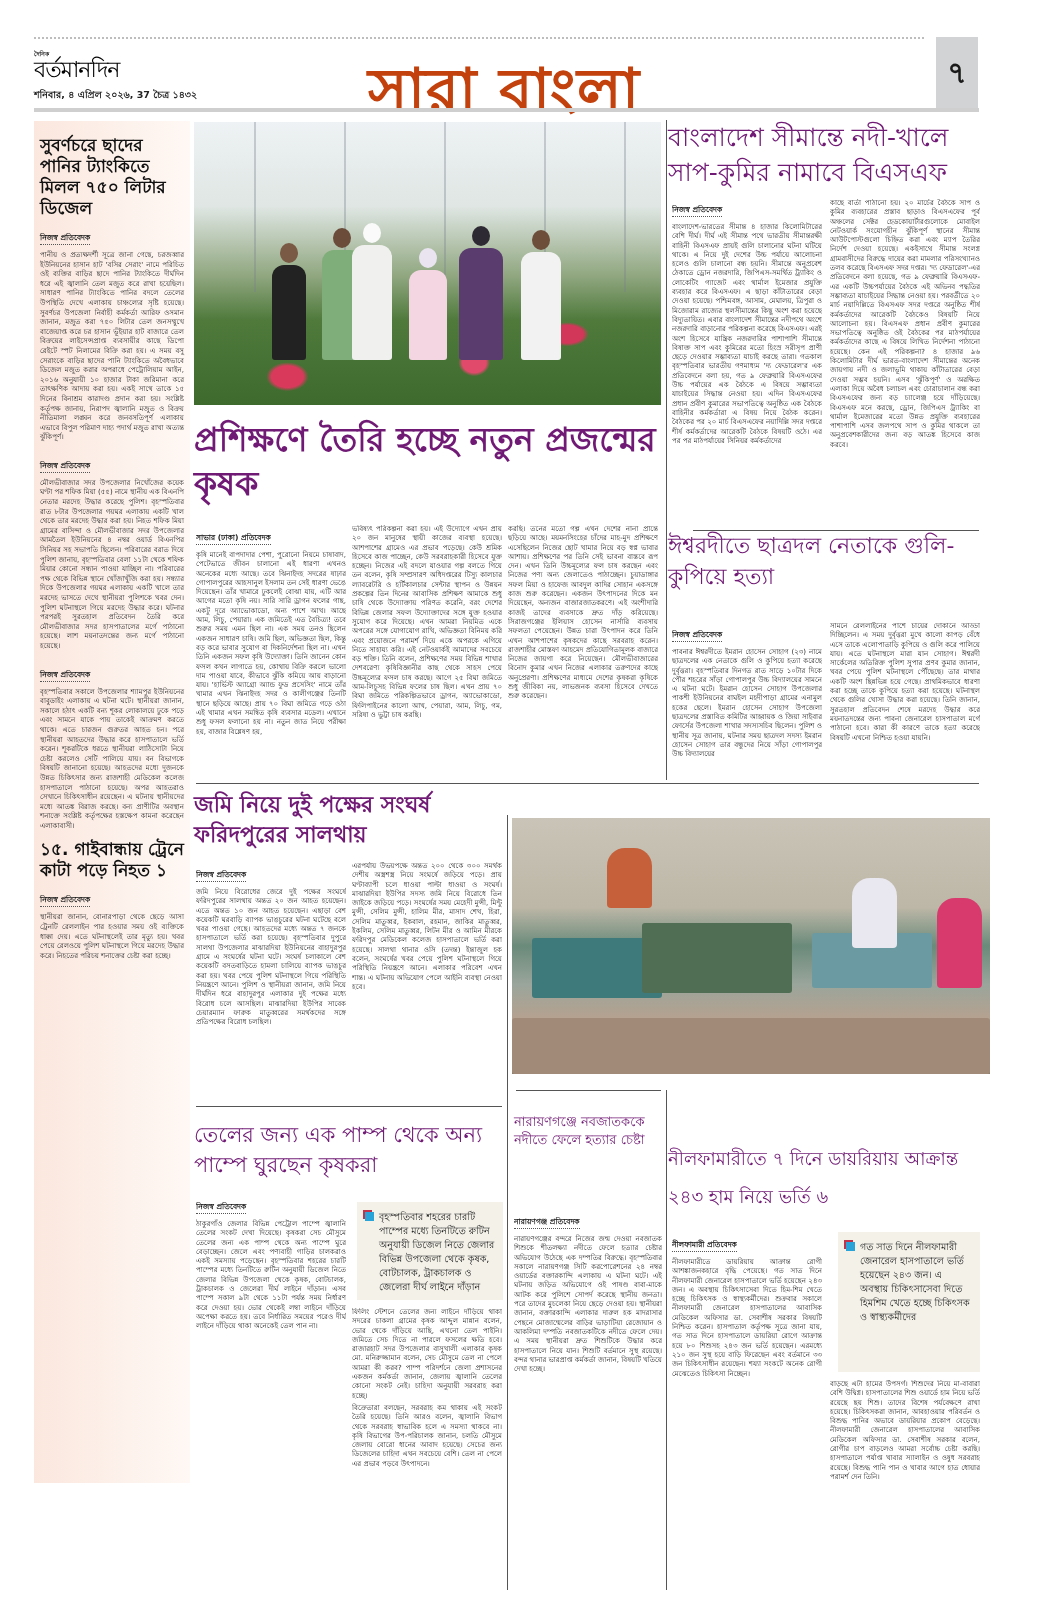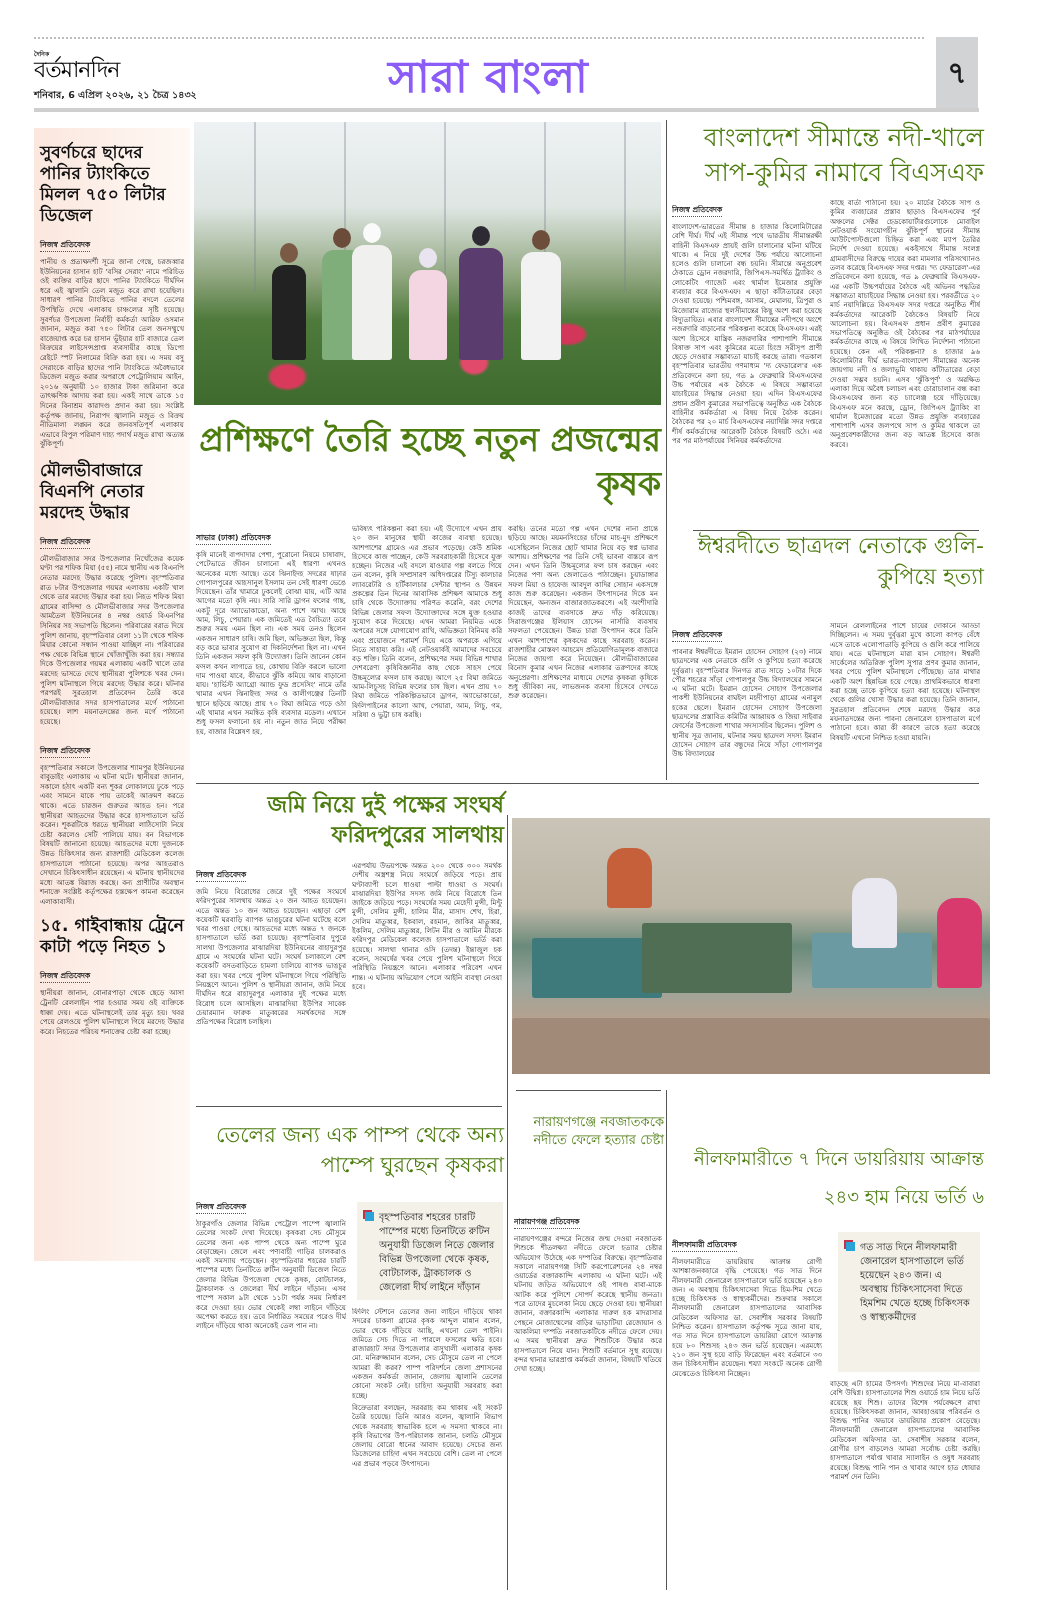--- a/index.html
+++ b/index.html
@@ -4,25 +4,25 @@
 <style>
   * { box-sizing: border-box; margin: 0; padding: 0; }
   html, body { width: 1059px; height: 1600px; background: #ffffff; overflow: hidden; }
   body { font-family: "DejaVu Sans", sans-serif; color: #1a1a1a; position: relative; }
 
   .dotline { position: absolute; left: 34px; top: 37px; width: 890px; border-top: 2px dotted #bdbdbd; }
   .masthead-bar { position: absolute; left: 34px; top: 108px; width: 945px; height: 4px; background: #cfcfcf; }
   .logo-small { position: absolute; left: 34px; top: 49px; font-size: 6px; font-weight: bold; }
   .logo { position: absolute; left: 34px; top: 52px; font-size: 22px; font-weight: normal; letter-spacing: -1px; color: #000000; font-family: "DejaVu Serif", serif; }
   .dateline { position: absolute; left: 34px; top: 88px; font-size: 9.5px; font-weight: bold; color: #222; }
-  .section-title { position: absolute; left: 388px; top: 44px; font-size: 44px; font-weight: bold; color: #8b5cf6; font-family: "DejaVu Sans", sans-serif; letter-spacing: 1px; }
+  .section-title { position: absolute; left: 368px; top: 44px; font-size: 60px; font-weight: bold; color: #c2410c; font-family: "DejaVu Sans", sans-serif; letter-spacing: 1px; }
   .page-num-box { position: absolute; left: 936px; top: 37px; width: 42px; height: 75px; background: #d2d3d4; display: flex; align-items: center; justify-content: center; font-size: 30px; font-weight: bold; }
 
   
-  .sidebar { position: absolute; left: 34px; top: 128px; width: 156px; height: 1133px; background: linear-gradient(90deg, #fbe7de 0%, #fdf2ec 60%, #fff8f4 100%); padding: 6px 6px 16px 6px; }
+  .sidebar { position: absolute; left: 34px; top: 121px; width: 156px; height: 1362px; background: linear-gradient(90deg, #fbe7de 0%, #fdf2ec 60%, #fff8f4 100%); padding: 6px 6px 16px 6px; }
   .sb-head { font-size: 17px; line-height: 21px; font-weight: bold; color: #111; margin: 8px 0 6px 0; }
   .byline { font-size: 7.5px; font-weight: bold; border-bottom: 1px dotted #555; display: inline-block; margin-bottom: 6px; }
   .body-text { font-size: 7px; line-height: 9.3px; color: #222; text-align: justify; }
   .sb-body { font-size: 7px; line-height: 9.6px; color: #222; text-align: justify; }
 
   .vline { position: absolute; width: 1px; background: #555; }
   .hline { position: absolute; height: 1px; background: #555; }
 
   
   .photo { position: absolute; overflow: hidden; }
@@ -34,52 +34,51 @@
       radial-gradient(ellipse at 40% 80%, #c9305a 0 2%, transparent 3%),
       linear-gradient(180deg, #eef2f4 0%, #dfe6e3 30%, #8ea57d 55%, #4f7a3c 70%, #3e6a2e 100%); }
   .greenhouse-rib { position: absolute; top: 0; width: 2px; height: 60%; background: rgba(120,130,140,0.35); }
   .person { position: absolute; bottom: 45px; border-radius: 12px 12px 3px 3px; }
   .person .head { position: absolute; top: -22px; left: 50%; width: 18px; height: 20px; margin-left: -9px; border-radius: 50%; }
   .photo2 { left: 512px; top: 818px; width: 478px; height: 256px;
     background: linear-gradient(180deg, #c9c4b7 0%, #bdb7a7 35%, #6a8a7a 50%, #9aa59b 65%, #b9a18e 80%, #8d7d70 100%); }
   .bed { position: absolute; border-radius: 3px; }
 
   
-  .hl { position: absolute; text-align: right; font-weight: bold; color: #4d7c0f; }
+  .hl { position: absolute; text-align: left; font-weight: bold; color: #701a75; }
   .hl-main { left: 194px; top: 418px; width: 467px; font-size: 33px; line-height: 44px; }
   .hl-bsf { left: 668px; top: 120px; width: 316px; font-size: 25px; line-height: 35px; font-weight: normal; }
   .hl-ish { left: 668px; top: 530px; width: 316px; font-size: 22px; line-height: 31px; font-weight: normal; }
   .hl-jomi { left: 194px; top: 790px; width: 310px; font-size: 22px; line-height: 30px; }
   .hl-tel { left: 194px; top: 1120px; width: 310px; font-size: 21px; line-height: 30px; font-weight: normal; }
   .hl-nar { left: 514px; top: 1113px; width: 150px; font-size: 13px; line-height: 18px; font-weight: normal; }
   .hl-nil { left: 668px; top: 1140px; width: 316px; font-size: 18px; line-height: 38px; font-weight: normal; }
 
   .col { position: absolute; }
   .callout { position: absolute; background: #f3f1e8; padding: 8px 8px 8px 22px; font-size: 9.5px; line-height: 14px; color: #222; }
   .callout .mark { position: absolute; left: 8px; top: 10px; width: 9px; height: 9px; background: #2aa3d8; box-shadow: -2px -2px 0 #c2334b; }
 </style>
 </head>
 <body>
 
 <div class="dotline"></div>
 <div class="logo-small">দৈনিক</div>
 <div class="logo">বর্তমানদিন</div>
-<div class="dateline">শনিবার, 6 এপ্রিল ২০২৬, ২১ চৈত্র ১৪৩২</div>
+<div class="dateline">শনিবার, ৪ এপ্রিল ২০২৬, 37 চৈত্র ১৪৩২</div>
 <div class="section-title">সারা বাংলা</div>
 <div class="page-num-box">৭</div>
 <div class="masthead-bar"></div>
 
 <div class="sidebar" style="max-height: 1471px; overflow: hidden;">
   <div>
     <div class="sb-head">সুবর্ণচরে ছাদের পানির ট্যাংকিতে মিলল ৭৫০ লিটার ডিজেল</div>
     <div class="byline">নিজস্ব প্রতিবেদক</div>
     <div class="sb-body">পানীয় ও প্রত্যক্ষদর্শী সূত্রে জানা গেছে, চরজব্বার ইউনিয়নের হাসান হাট 'বসির সেরাং' নামে পরিচিত ওই ব্যক্তির বাড়ির ছাদে পানির ট্যাংকিতে দীর্ঘদিন ধরে এই জ্বালানি তেল মজুত করে রাখা হয়েছিল। সাধারণ পানির ট্যাংকিতে পানির বদলে তেলের উপস্থিতি দেখে এলাকায় চাঞ্চল্যের সৃষ্টি হয়েছে। সুবর্ণচর উপজেলা নির্বাহী কর্মকর্তা আরিফ ওসমান জানান, মজুত করা ৭৫০ লিটার তেল জনসম্মুখে বাজেয়াপ্ত করে চর হাসান ভূঁইয়ার হাট বাজারে তেল বিক্রয়ের লাইসেন্সপ্রাপ্ত ব্যবসায়ীর কাছে ডিপো রেইটে স্পট নিলামের বিক্রি করা হয়। এ সময় বসু সেরাংকে বাড়ির ছাদের পানি ট্যাংকিতে অবৈধভাবে ডিজেল মজুত করার অপরাধে পেট্রোলিয়াম আইন, ২০১৬ অনুযায়ী ১০ হাজার টাকা জরিমানা করে তাৎক্ষণিক আদায় করা হয়। একই সাথে তাকে ১৫ দিনের বিনাশ্রম কারাদণ্ড প্রদান করা হয়। সংশ্লিষ্ট কর্তৃপক্ষ জানায়, নিরাপদ জ্বালানি মজুত ও বিক্রয় নীতিমালা লঙ্ঘন করে জনবসতিপূর্ণ এলাকায় এভাবে বিপুল পরিমাণ দাহ্য পদার্থ মজুত রাখা অত্যন্ত ঝুঁকিপূর্ণ।</div>
   </div>
   <div style="margin-top:10px;">
-    <div class="sb-head">মৌলভীবাজারে বিএনপি নেতার মরদেহ উদ্ধার</div>
     <div class="byline">নিজস্ব প্রতিবেদক</div>
     <div class="sb-body">মৌলভীবাজার সদর উপজেলার নিখোঁজের কয়েক ঘণ্টা পর শফিক মিয়া (৫৫) নামে স্থানীয় এক বিএনপি নেতার মরদেহ উদ্ধার করেছে পুলিশ। বৃহস্পতিবার রাত ৮টার উপজেলার গয়ঘর এলাকায় একটি খাল থেকে তার মরদেহ উদ্ধার করা হয়। নিহত শফিক মিয়া গ্রামের বাসিন্দা ও মৌলভীবাজার সদর উপজেলার আমতৈল ইউনিয়নের ৪ নম্বর ওয়ার্ড বিএনপির সিনিয়র সহ সভাপতি ছিলেন। পরিবারের বরাত দিয়ে পুলিশ জানায়, বৃহস্পতিবার বেলা ১১টা থেকে শফিক মিয়ার কোনো সন্ধান পাওয়া যাচ্ছিল না। পরিবারের পক্ষ থেকে বিভিন্ন স্থানে খোঁজাখুঁজি করা হয়। সন্ধ্যার দিকে উপজেলার গয়ঘর এলাকায় একটি খালে তার মরদেহ ভাসতে দেখে স্থানীয়রা পুলিশকে খবর দেন। পুলিশ ঘটনাস্থলে গিয়ে মরদেহ উদ্ধার করে। ঘটনার পরপরই সুরতহাল প্রতিবেদন তৈরি করে মৌলভীবাজার সদর হাসপাতালের মর্গে পাঠানো হয়েছে। লাশ ময়নাতদন্তের জন্য মর্গে পাঠানো হয়েছে।</div>
   </div>
   <div style="margin-top:10px;">
     <div class="byline">নিজস্ব প্রতিবেদক</div>
     <div class="sb-body">বৃহস্পতিবার সকালে উপজেলার শ্যামপুর ইউনিয়নের বাবুডাইং এলাকায় এ ঘটনা ঘটে। স্থানীয়রা জানান, সকালে হঠাৎ একটি বন্য শূকর লোকালয়ে ঢুকে পড়ে এবং সামনে যাকে পায় তাকেই আক্রমণ করতে থাকে। এতে চারজন গুরুতর আহত হন। পরে স্থানীয়রা আহতদের উদ্ধার করে হাসপাতালে ভর্তি করেন। শূকরটিকে ধরতে স্থানীয়রা লাঠিসোটা নিয়ে চেষ্টা করলেও সেটি পালিয়ে যায়। বন বিভাগকে বিষয়টি জানানো হয়েছে। আহতদের মধ্যে দুজনকে উন্নত চিকিৎসার জন্য রাজশাহী মেডিকেল কলেজ হাসপাতালে পাঠানো হয়েছে। অপর আহতরাও সেখানে চিকিৎসাধীন রয়েছেন। এ ঘটনায় স্থানীয়দের মধ্যে আতঙ্ক বিরাজ করছে। বন্য প্রাণীটির অবস্থান শনাক্তে সংশ্লিষ্ট কর্তৃপক্ষের হস্তক্ষেপ কামনা করেছেন এলাকাবাসী।</div>
   </div>
   <div style="margin-top:0;">
     <div class="sb-head">১৫. গাইবান্ধায় ট্রেনে কাটা পড়ে নিহত ১</div>
     <div class="byline">নিজস্ব প্রতিবেদক</div>

